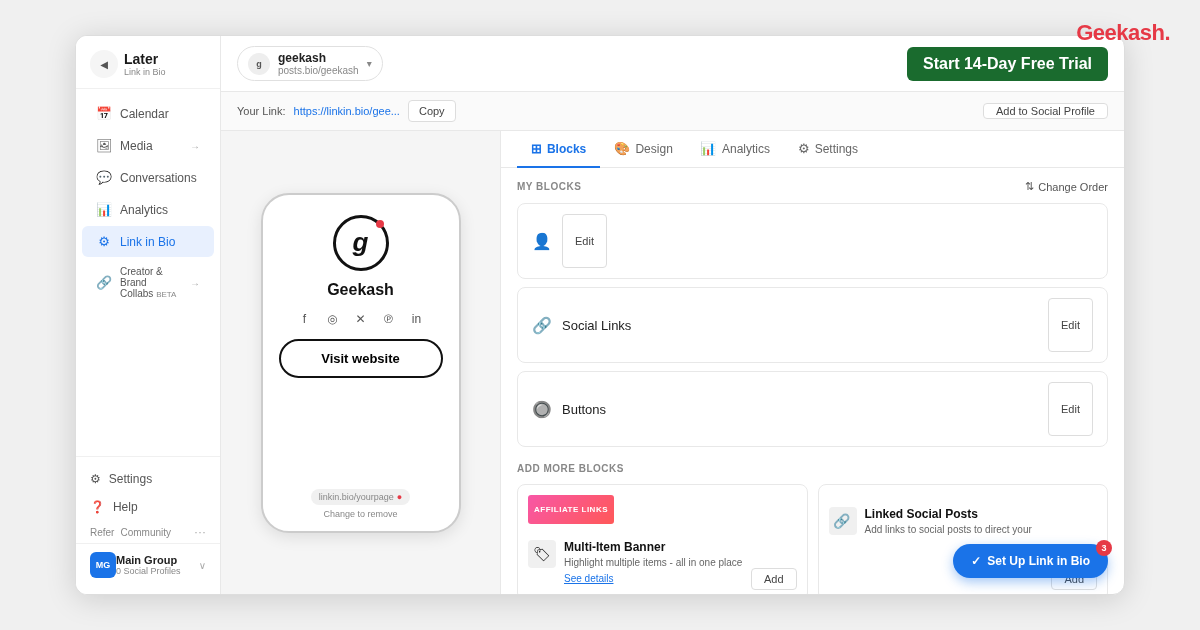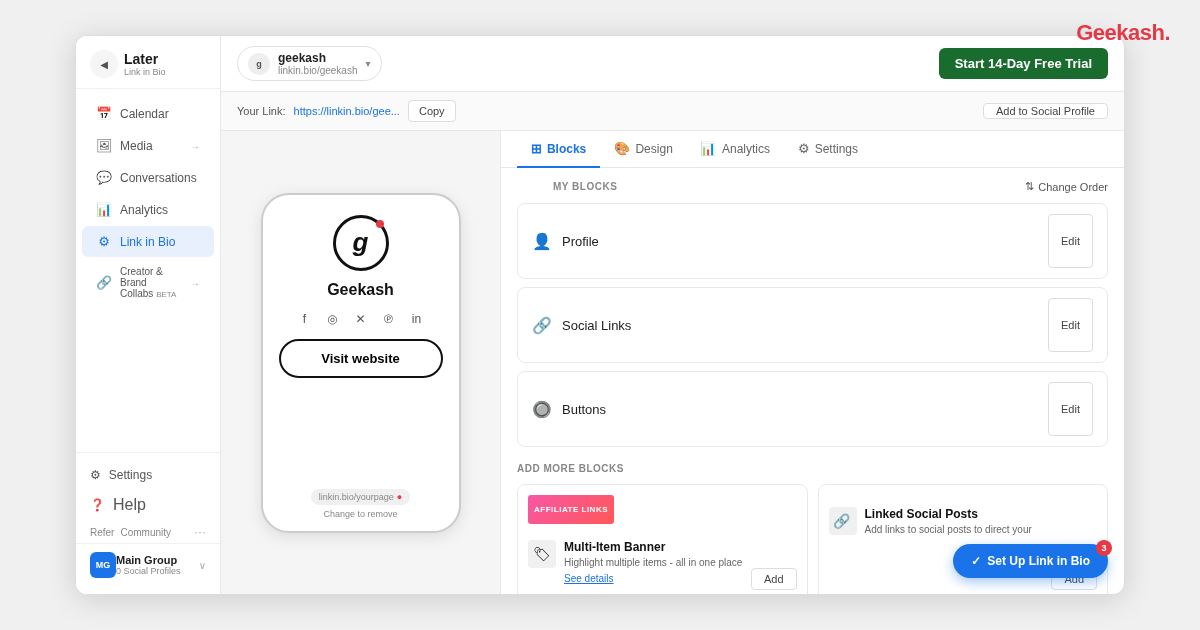--- a/index.html
+++ b/index.html
@@ -197,21 +197,21 @@
     .profile-chevron { font-size: 10px; color: #888; }
 
     .spacer { flex: 1; }
 
     .start-trial-btn {
       background: #1a6b2e;
       color: #fff;
       border: none;
       border-radius: 6px;
       padding: 8px 16px;
-      font-size: 13px;
+      font-size: 16px;
       font-weight: 600;
       cursor: pointer;
       white-space: nowrap;
     }
 
     
     .link-bar {
       display: flex;
       align-items: center;
       padding: 8px 16px;
@@ -381,21 +381,20 @@
       flex: 1;
       overflow-y: auto;
       padding: 12px 16px;
     }
 
     .section-header {
       display: flex;
       align-items: center;
       justify-content: space-between;
       margin-bottom: 10px;
-      margin-left: 36px;
     }
     .section-title {
       font-size: 10px;
       font-weight: 700;
       color: #888;
       letter-spacing: 0.5px;
       text-transform: uppercase;
     }
     .change-order-btn {
       display: flex;
@@ -604,21 +603,21 @@
       </div>
     </div>
 
     <div class="sidebar-bottom">
       <div class="sidebar-bottom-item">
         <span>⚙</span>
         <span style="font-size:12px;">Settings</span>
       </div>
       <div class="sidebar-bottom-item">
         <span>❓</span>
-        <span style="font-size:16px;">Help</span>
+        <span style="font-size:12px;">Help</span>
       </div>
       <div class="refer-row">
         <span>Refer</span>
         <span style="margin-left:2px;">Community</span>
         <span class="refer-dots">···</span>
       </div>
       <div class="sidebar-group">
         <div class="group-avatar">MG</div>
         <div class="group-info">
           <div class="group-name">Main Group</div>
@@ -629,21 +628,21 @@
     </div>
   </div>
 
   <div class="main-content">
 
     <div class="top-bar">
       <div class="profile-selector">
         <div class="profile-avatar">g</div>
         <div>
           <div class="profile-name">geekash</div>
-          <div class="profile-url">linkin.bio/geekash</div>
+          <div class="profile-url">posts.bio/geekash</div>
         </div>
         <span class="profile-chevron">▾</span>
       </div>
       <div class="spacer"></div>
       <button class="start-trial-btn">Start 14-Day Free Trial</button>
     </div>
 
     <div class="link-bar">
       <span class="link-label">Your Link:</span>
       <a class="link-url" href="#">https://linkin.bio/gee...</a>
@@ -706,21 +705,20 @@
           <div class="section-header">
             <span class="section-title">MY BLOCKS</span>
             <div class="change-order-btn">
               <span>⇅</span>
               <span>Change Order</span>
             </div>
           </div>
 
           <div class="block-item">
             <span class="block-icon">👤</span>
-            <span class="block-name">Profile</span>
             <button class="block-edit-btn">Edit</button>
           </div>
 
           <div class="block-item">
             <span class="block-icon">🔗</span>
             <span class="block-name">Social Links</span>
             <button class="block-edit-btn">Edit</button>
           </div>
 
           <div class="block-item">

